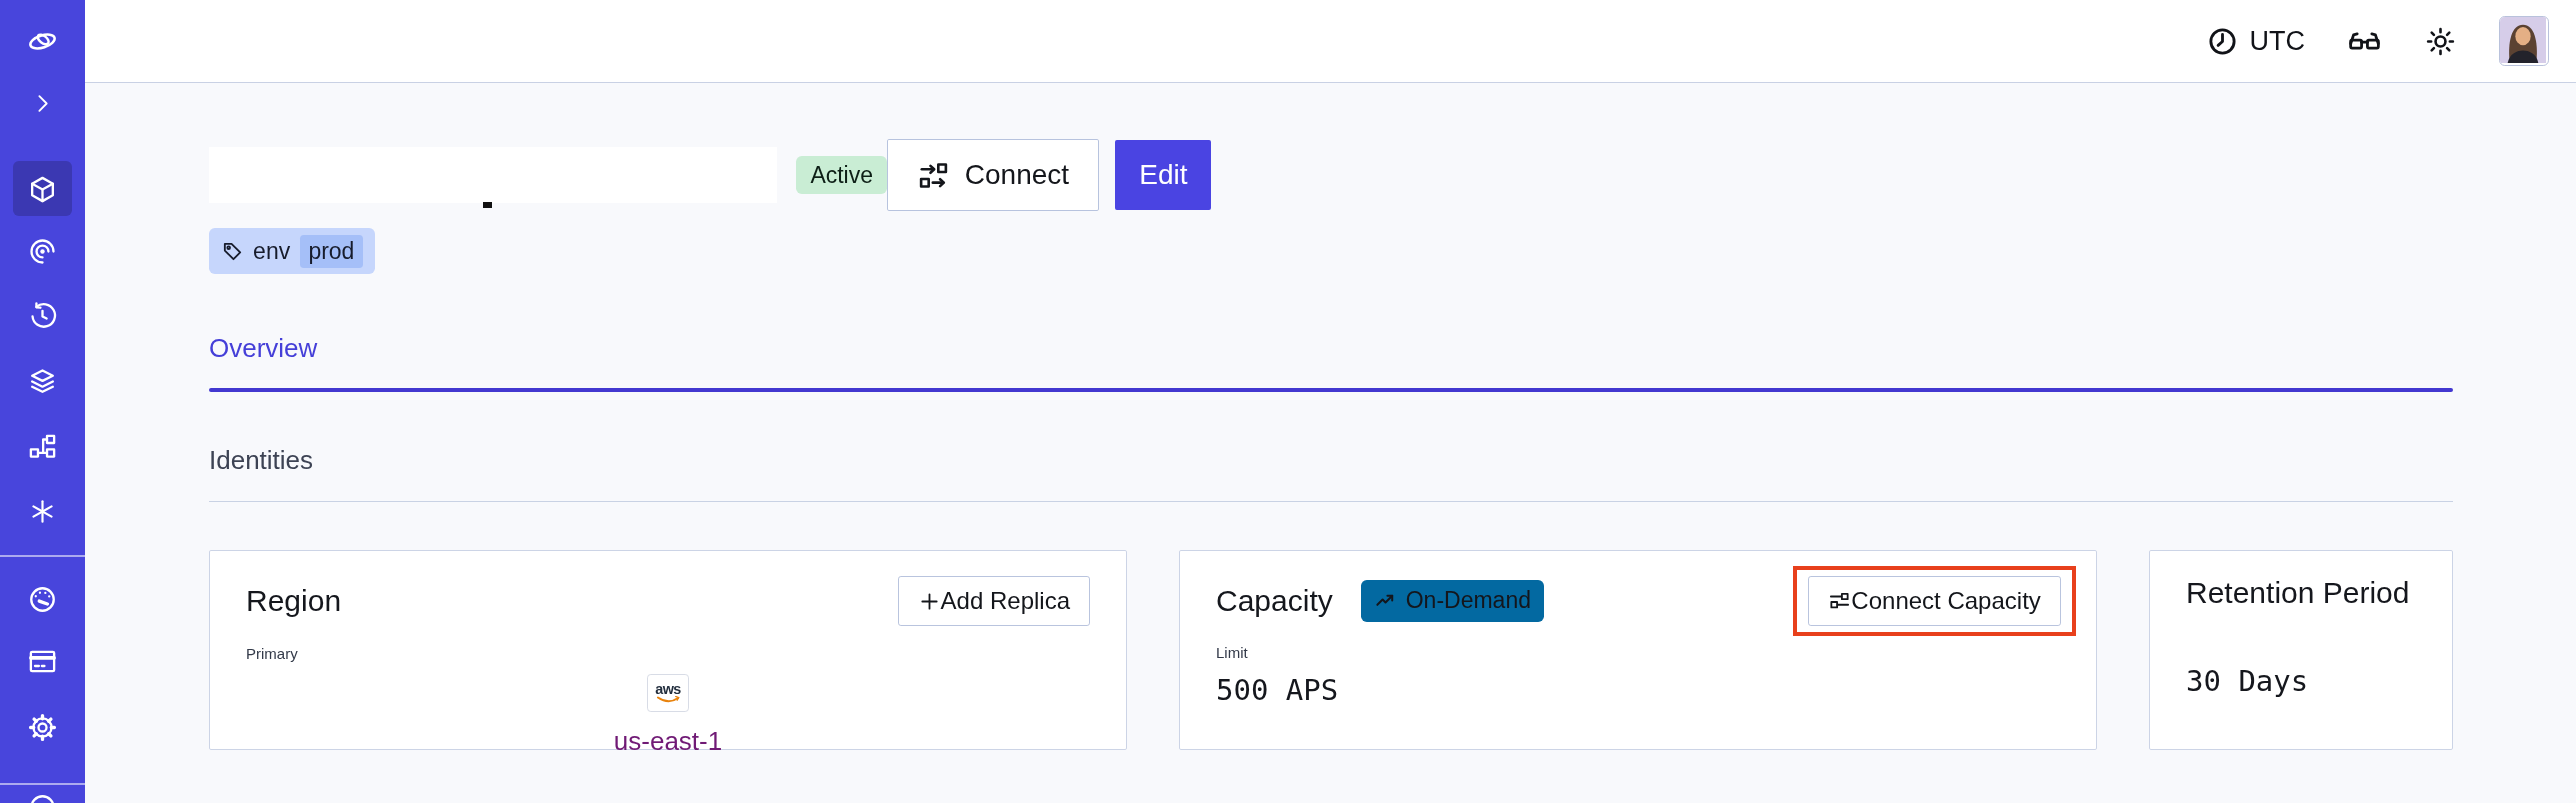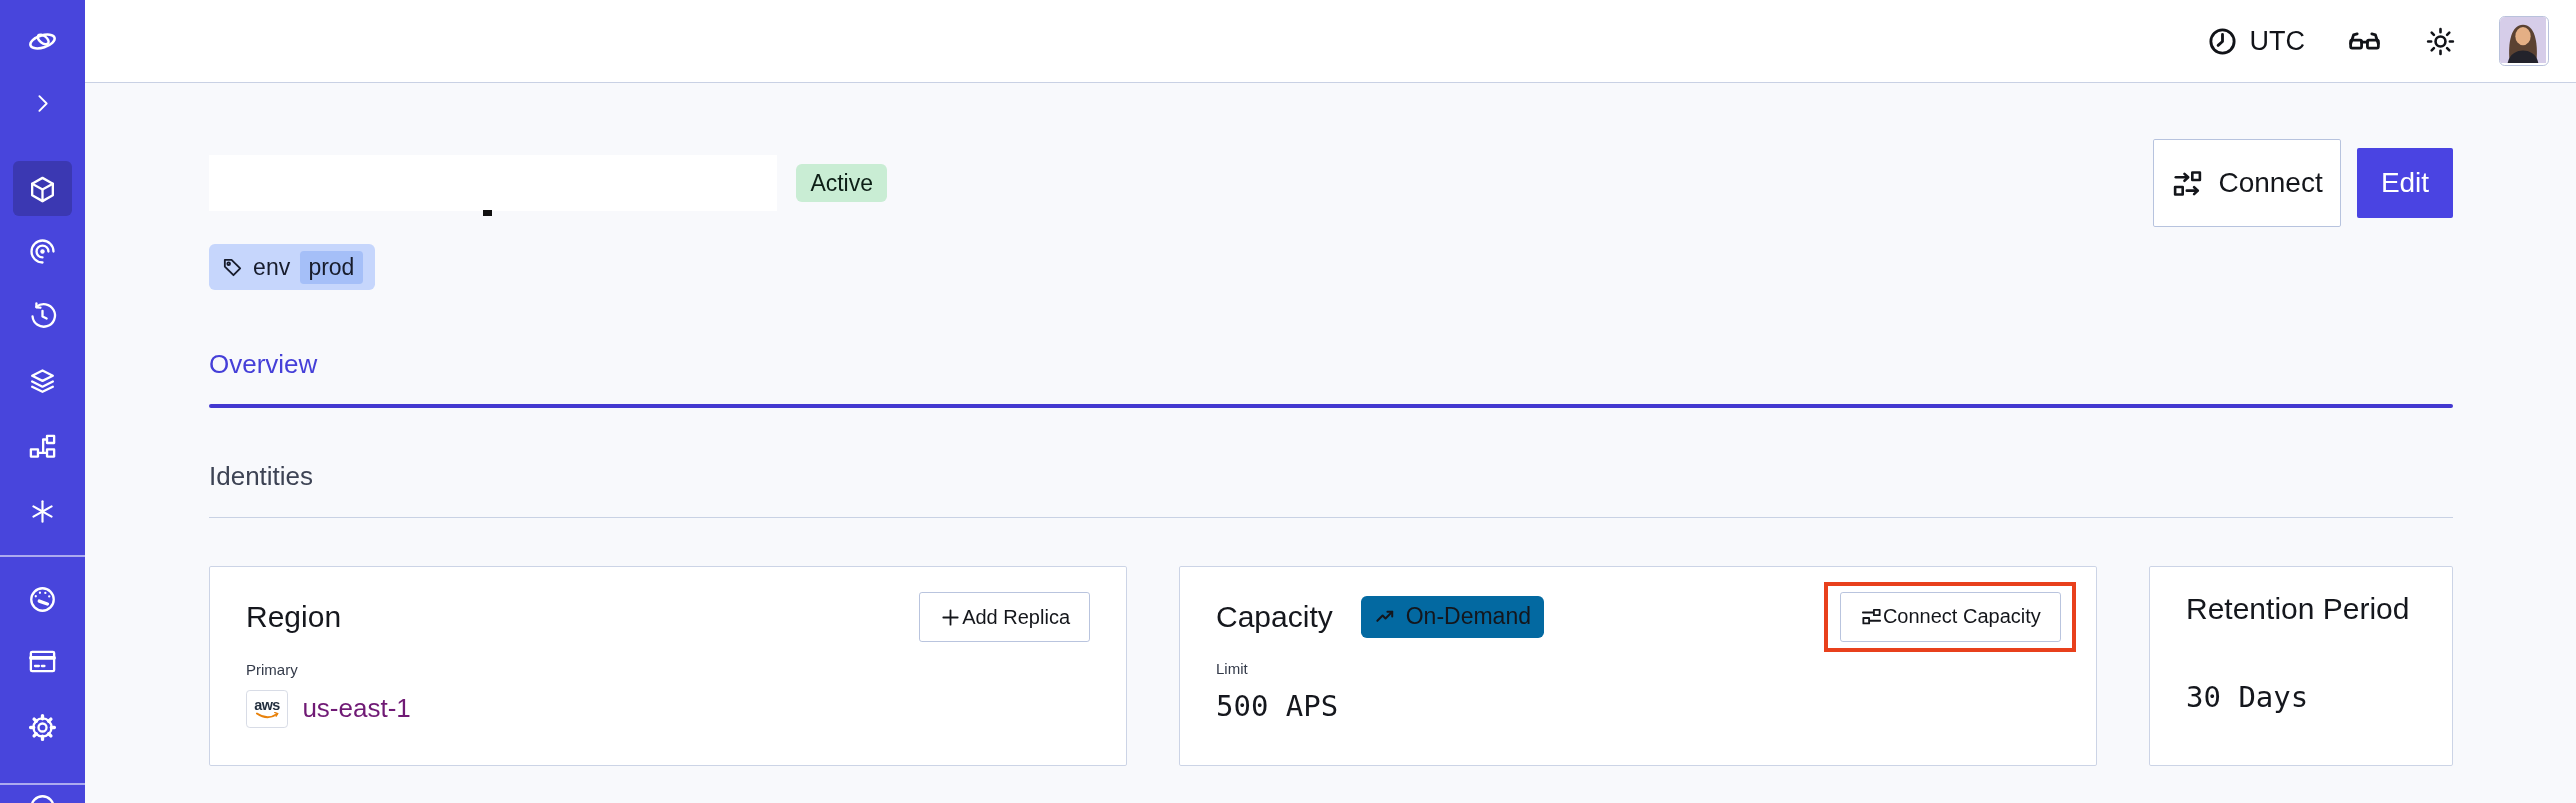--- a/index.html
+++ b/index.html
@@ -49,33 +49,33 @@
   }
 
   .breadcrumb {
     margin-top:100px; display:flex; align-items:center; gap:17.3px;
     font-size:27px; font-weight:500; color:#16181d; cursor:pointer; width:max-content;
   }
   .breadcrumb svg { stroke:#16181d; fill:none; stroke-width:2.6; stroke-linecap:round; stroke-linejoin:round; }
   .crumb-sep { font-weight:400; color:#2a2d35; }
 
   .header-row {
-    margin-top:54px; display:flex; align-items:center; justify-content:space-between;
+    margin-top:54px; display:flex; align-items:center; 
   }
   .header-left { display:flex; align-items:center; }
   .title-redacted { width:568px; height:56px; background:#ffffff; position:relative; }
   .title-dot { position:absolute; left:274px; bottom:-4.8px; width:8.6px; height:5.8px; background:#111; }
   .badge-active {
     margin-left:19px; background:#c9edd4; color:#0d1f16;
     font-size:23px; padding:7.7px 14.4px; border-radius:5.8px; line-height:1;
   }
   .header-actions { display:flex; align-items:center; gap:16.3px; }
   .btn-connect {
-    height:88px; background:#ffffff; border:1.9px solid #b7c3de; border-radius:1.9px;
-    display:flex; align-items:center; gap:14.4px; padding:0 17px;
+    height:72px; background:#ffffff; border:1.9px solid #b7c3de; border-radius:1.9px;
+    display:flex; align-items:center; gap:14.4px; padding:0 29px;
     font-size:28px; font-weight:500; color:#14161b; cursor:pointer;
   }
   .btn-connect svg { stroke:#14161b; fill:none; stroke-width:1.9; stroke-linecap:round; stroke-linejoin:round; }
   .btn-edit {
     height:70px; width:96px; background:#4a44e2; border:none; border-radius:1.9px;
     color:#ffffff; font-size:28px; font-weight:500; display:flex;
     align-items:center; justify-content:center; cursor:pointer;
   }
 
   .tag-row { margin-top:17.3px; display:flex; }
@@ -113,26 +113,26 @@
   .card-title { font-size:30px; font-weight:400; color:#15171d; }
   .title-with-badge { display:flex; align-items:center; gap:21px; }
   .badge-ondemand {
     background:#0369a1; border-radius:5.8px; padding:7.7px 13.4px;
     display:flex; align-items:center; gap:8.6px; font-size:23px; color:#14161c;margin-left:7px;
   }
   .badge-ondemand svg { stroke:#14161c; fill:none; stroke-width:2.1; stroke-linecap:round; stroke-linejoin:round; }
   .btn-sub {
     height:50px; background:#ffffff; border:1.9px solid #b9c4de; border-radius:2.9px;
     display:flex; align-items:center; gap:0; padding:0 19px;
-    font-size:20px; color:#14161b; cursor:pointer; white-space:nowrap;
+    font-size:24px; color:#14161b; cursor:pointer; white-space:nowrap;
   }
   .btn-sub svg { stroke:#14161b; fill:none; stroke-width:1.9; stroke-linecap:round; stroke-linejoin:round; }
   .highlight-box { border:4.8px solid #e8401c; padding:5.8px 11.5px; margin:-10.5px -16.3px; }
   .field-label { margin-top:19px; font-size:15px; color:#333a49; }
-  .field-value-row { margin-top:11.5px; display:flex; align-items:center; gap:14.4px; }
+  .field-value-row { margin-top:11.5px; display:flex; align-items:center; gap:14.4px;flex-direction:column; }
   .field-value { font-size:26px; color:#701a75; }
   .mono-value { margin-top:11.5px; font-size:29px; color:#15171d; font-family:"DejaVu Sans Mono", monospace; }
   .mono-value.big-gap { margin-top:54px; }
   .aws-chip {
     width:42px; height:38px; background:#ffffff; border:1.9px solid #d8dce6; border-radius:3.8px;
     display:flex; flex-direction:column; align-items:center; justify-content:center; line-height:1;
   }
   .aws-word { font-size:14.4px; font-weight:bold; color:#232f3e; letter-spacing:-0.5px; }
 </style>
 </head>

